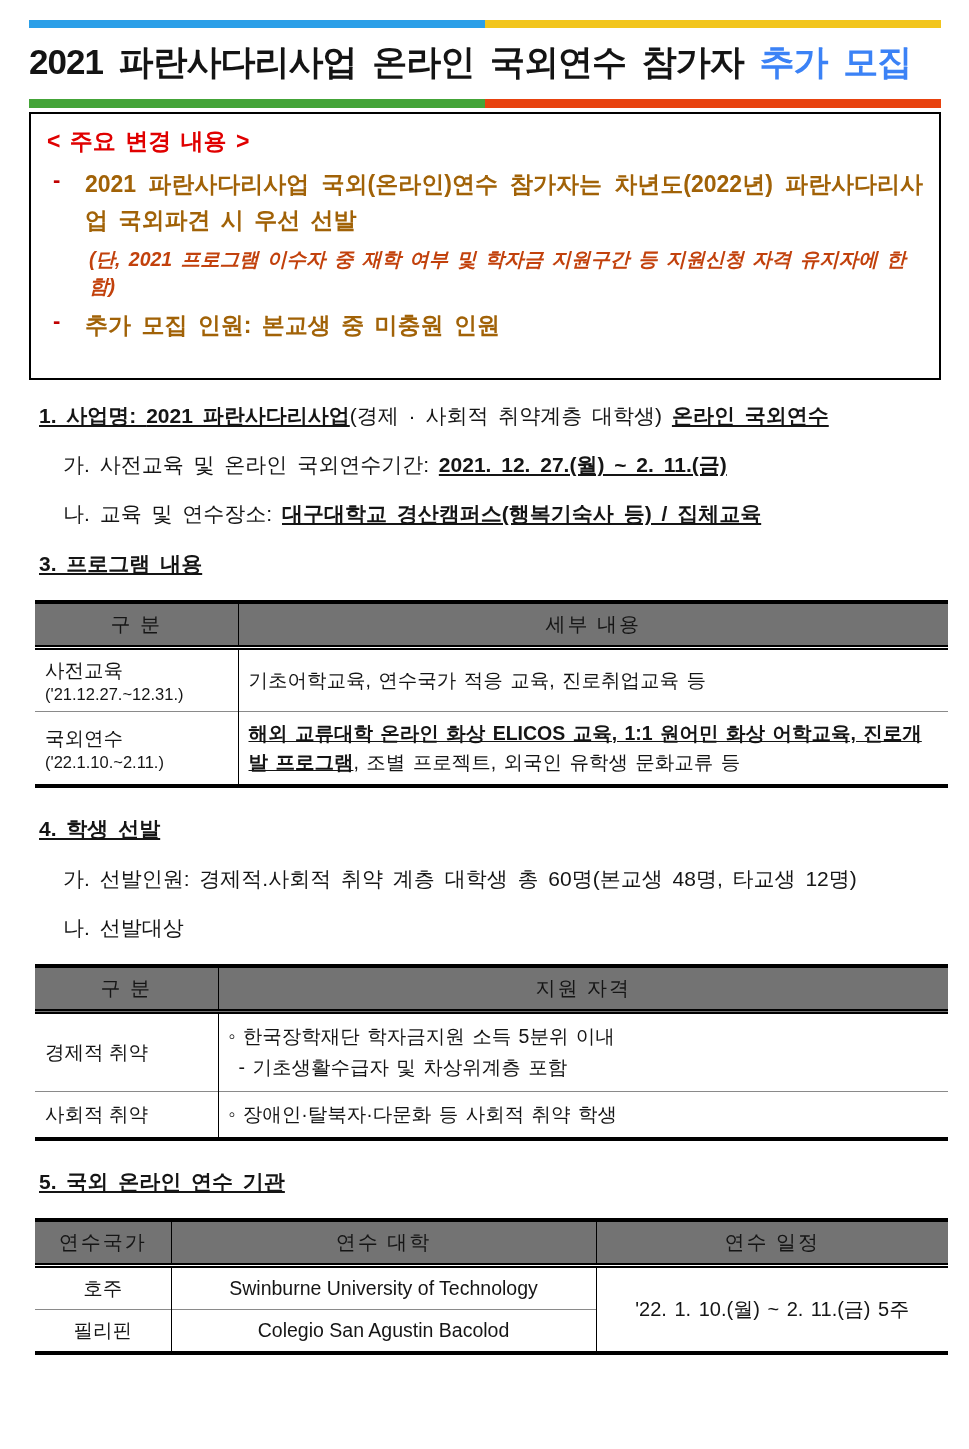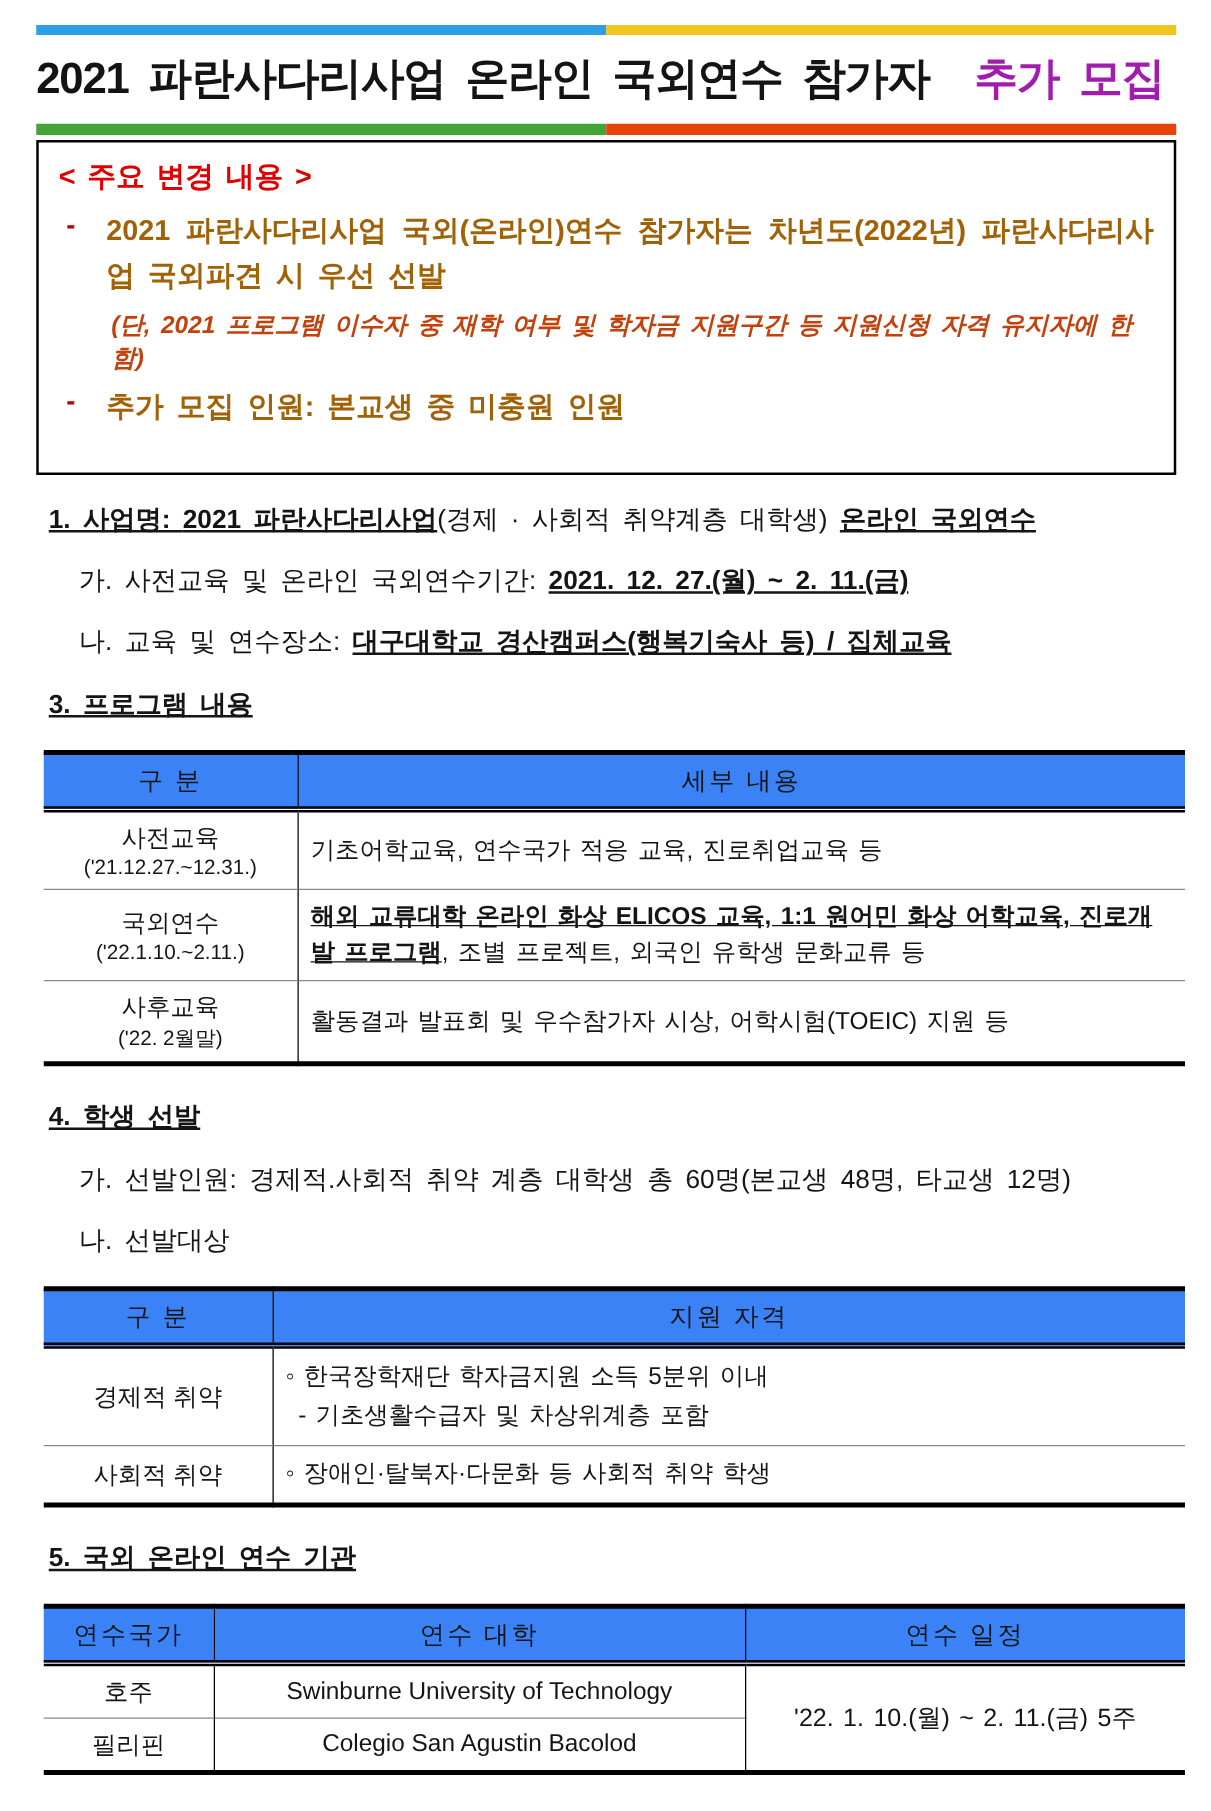--- a/index.html
+++ b/index.html
@@ -22,21 +22,21 @@
   .seg-green  { background: #44a438; }
   .seg-orange { background: #e8420e; }
 
   
   .title {
     margin: 11px 0 13px 0;
     font-size: 35px; font-weight: 900;
     letter-spacing: -1px; word-spacing: 7px;
     white-space: nowrap; color: #141414;
   }
-  .title .red { color: #a21caf; margin-left: 20px; }
+  .title .red { color: #3b82f6; }
 
   
   .notice-box {
     width: 912px;
     border: 2px solid #000;
     margin: 4px 0 20px 0;
     padding: 12px 16px 28px 16px;
   }
   .notice-heading {
     color: #e00000; font-weight: 800; font-size: 23px;
@@ -65,28 +65,28 @@
   .b { font-weight: 700; text-decoration: underline; }
 
   
   table.tbl {
     width: 913px; margin: 0 0 0 6px;
     border-collapse: collapse; table-layout: fixed;
     border-top: 4px solid #000; border-bottom: 4px solid #000;
     font-size: 19.5px; color: #151515;
   }
   table.tbl th {
-    background: #3b82f6; font-weight: 400; font-size: 20px;
+    background: #737373; font-weight: 400; font-size: 20px;
     padding: 7px 12px; border-bottom: 5px double #000;
     letter-spacing: 2px;
   }
   table.tbl td { padding: 7px 10px; vertical-align: middle; }
   table.tbl th + th, table.tbl td + td { border-left: 1.5px solid #000; }
   table.tbl tbody tr + tr td { border-top: 1.2px solid #8a8a8a; }
-  td.lbl { text-align: center; padding: 5px 2px; }
+  td.lbl { padding: 5px 2px; }
   td.lbl .sub-line { font-size: 16.5px; margin-top: 1px; }
   td.cnt { text-align: left; line-height: 1.5; word-spacing: 2px; }
   .t3 td { text-align: center; }
   .t3 td.sched { font-size: 20px; word-spacing: 2px; }
 
   .bullet-line { line-height: 1.6; }
   .bullet-line.indent { padding-left: 10px; }
 </style>
 </head>
 <body>
@@ -144,27 +144,20 @@
         </td>
         <td class="cnt"><span class="b"></span><span>기초어학교육, 연수국가 적응 교육, 진로취업교육 등</span></td>
       </tr>
       <tr>
         <td class="lbl">
           <div>국외연수</div>
           <div class="sub-line">('22.1.10.~2.11.)</div>
         </td>
         <td class="cnt"><span class="b">해외 교류대학 온라인 화상 ELICOS 교육, 1:1 원어민 화상 어학교육, 진로개발 프로그램</span><span>, 조별 프로젝트, 외국인 유학생 문화교류 등</span></td>
       </tr>
-      <tr>
-        <td class="lbl">
-          <div>사후교육</div>
-          <div class="sub-line">('22. 2월말)</div>
-        </td>
-        <td class="cnt"><span class="b"></span><span>활동결과 발표회 및 우수참가자 시상, 어학시험(TOEIC) 지원 등</span></td>
-      </tr>
     </tbody>
   </table>
 
   <p class="sec" style="margin-top:28px"><span class="b">4. 학생 선발</span></p>
   <p class="sec sub"><span>가. 선발인원: 경제적.사회적 취약 계층 대학생 총 60명(본교생 48명, 타교생 12명)</span></p>
   <p class="sec sub"><span>나. 선발대상</span></p>
 
   <table class="tbl t2">
     <colgroup>
         <col style="width:183px">

